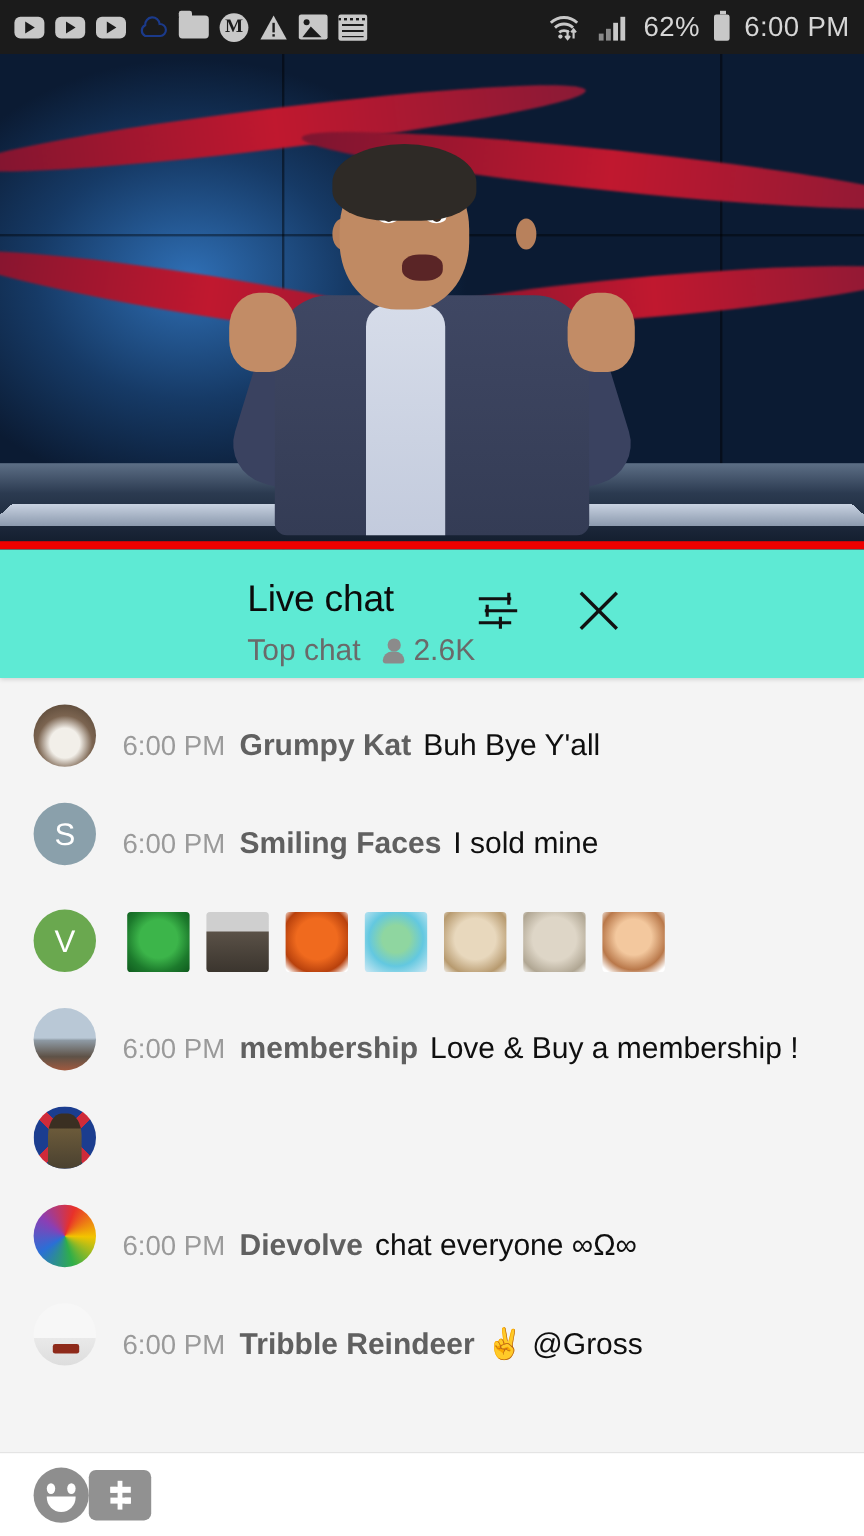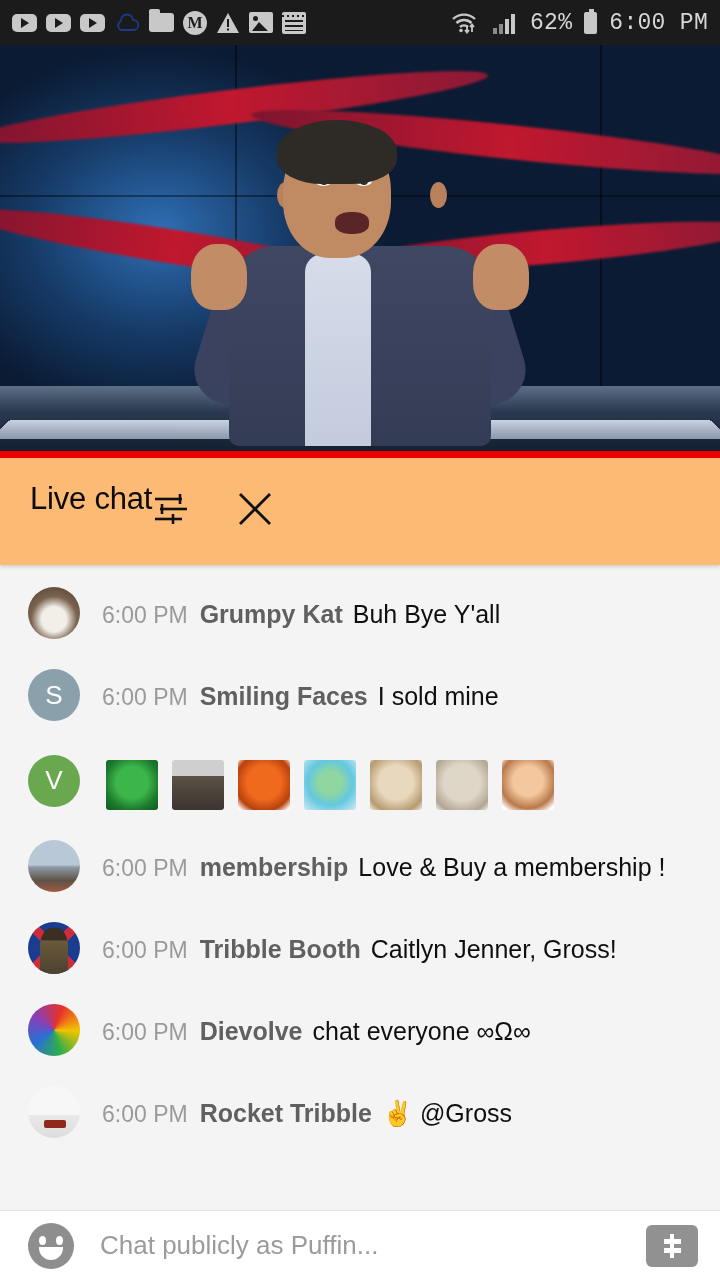--- a/index.html
+++ b/index.html
@@ -12,21 +12,21 @@
 
   
   .statusbar {
     height: 45px; width: 100%;
     background: #1b1b1b;
     display: flex; align-items: center;
     padding: 0 12px;
     color: #cfcfcf;
   }
   .sb-left { display: flex; align-items: center; gap: 9px; flex: 1; }
-  .sb-right { display: flex; align-items: center; gap: 12px; font-family: Liberation Mono, monospace; }
+  .sb-right { display: flex; align-items: center; gap: 12px; }
   .sb-icon { display: inline-flex; align-items: center; justify-content: center; }
   .yt-ico {
     width: 25px; height: 18px; border-radius: 5px;
     background: #c8c8c8; position: relative;
   }
   .yt-ico::after {
     content: ""; position: absolute; left: 9px; top: 4px;
     border-left: 8px solid #1b1b1b;
     border-top: 5px solid transparent;
     border-bottom: 5px solid transparent;
@@ -140,43 +140,43 @@
   }
   .host-arm {
     position:absolute; top:158px; width:74px; height:128px;
     background:#3a4260; border-radius:34px;
   }
   .host-hand { position:absolute; top:124px; width:56px; height:66px; background:#c28c66; border-radius:44% 44% 40% 40%; }
   .progress-bar { position:absolute; left:0; right:0; bottom:0; height:7px; background:#ee0000; }
 
   
   .chat-header {
-    background:#fdba74; padding: 22px 26px 16px 30px;
-    display:flex; align-items:flex-start; justify-content:flex-start;
+    background:#5eead4; padding: 22px 26px 16px 30px;
+    display:flex; align-items:flex-start; justify-content:center;
     box-shadow: 0 2px 4px rgba(0,0,0,.16);
     position:relative; z-index:3;
     height: 107px;
   }
   .chat-title { font-size: 31px; font-weight: 400; color:#0b0b0b; line-height:1.25; letter-spacing:-.2px; }
   .chat-sub { display:flex; align-items:center; gap:8px; margin-top: 9px; }
   .chat-sub-mode { font-size: 25px; color:#6a6a6a; }
   .viewer-count { font-size:25px; color:#6a6a6a; }
   .person-ico { width:18px; height:21px; position:relative; margin-left:10px; }
   .person-ico::before { content:""; position:absolute; top:0; left:4px; width:11px;height:11px;border-radius:50%;background:#8b8b8b; }
   .person-ico::after { content:""; position:absolute; bottom:0; left:0; width:18px;height:10px;border-radius:9px 9px 3px 3px;background:#8b8b8b; }
   .hdr-actions { display:flex; align-items:center; gap:46px; padding-top:10px; }
   .tune-ico { width:38px; height:34px; }
   .close-ico { width:38px; height:38px; }
 
   
   .chat-list {
     background:#f4f4f4; height: 645px; overflow:hidden;
     padding-top: 6px; position:relative;
   }
-  .msg { display:flex; padding: 14px 16px 14px 28px; align-items:center; }
+  .msg { display:flex; padding: 14px 16px 14px 28px; align-items:flex-end; }
   .avatar {
     width:52px; height:52px; border-radius:50%; flex:0 0 52px;
     margin-top:2px; overflow:hidden; position:relative;
     display:flex; align-items:center; justify-content:center;
     color:#fff; font-size:26px; font-weight:500;
   }
   .msg-body { flex:1; padding-left:22px; padding-top:5px; line-height:1.45; }
   .mtime { font-size:23px; color:#9a9a9a; margin-right:12px; white-space:nowrap; }
   .mauthor { font-size:25px; font-weight:bold; color:#606060; margin-right:10px; }
   .mauthor.mod { color:#1565d8; }
@@ -327,20 +327,25 @@
     <div class="host-eye" style="left:160px;"></div>
     <div class="host-mouth"></div>
     <div class="host-hair"></div>
   </div>
   <div class="progress-bar"></div>
 </div>
 
 <div class="chat-header">
   <div>
     <div class="chat-title">Live chat</div>
+    <div class="chat-sub">
+      <span class="chat-sub-mode">Top chat</span>
+      <span class="person-ico"></span>
+      <span class="viewer-count">2.6K</span>
+    </div>
   </div>
   <div class="hdr-actions">
     <span>
       <svg class="tune-ico" viewBox="0 0 38 34">
         <line x1="3" y1="7" x2="30" y2="7" stroke="#111" stroke-width="2.6"></line>
         <line x1="28" y1="2" x2="28" y2="12" stroke="#111" stroke-width="2.6"></line>
         <line x1="8" y1="17" x2="35" y2="17" stroke="#111" stroke-width="2.6"></line>
         <line x1="10" y1="12" x2="10" y2="22" stroke="#111" stroke-width="2.6"></line>
         <line x1="3" y1="27" x2="30" y2="27" stroke="#111" stroke-width="2.6"></line>
         <line x1="21" y1="22" x2="21" y2="32" stroke="#111" stroke-width="2.6"></line>
@@ -383,45 +388,41 @@
       </div>
     </div>
     <div class="msg">
       <div class="avatar av-sky"></div>
       <div class="msg-body">
         <div><span class="mtime">6:00 PM</span><span class="mauthor">membership</span><span class="mtext">Love &amp; Buy a membership !</span></div>
       </div>
     </div>
     <div class="msg">
       <div class="avatar av-uk"></div>
-      <div class="msg-body">
-        <div><span class="mtime">6:00 PM</span><span class="mauthor">Tribble Booth</span><span class="mtext">Caitlyn Jenner, Gross!</span></div>
-      </div>
     </div>
     <div class="msg">
       <div class="avatar av-tiedye"></div>
       <div class="msg-body">
         <div><span class="mtime">6:00 PM</span><span class="mauthor">Dievolve</span><span class="mtext">chat everyone ∞Ω∞</span></div>
       </div>
     </div>
     <div class="msg">
       <div class="avatar av-snow"></div>
       <div class="msg-body">
-        <div><span class="mtime">6:00 PM</span><span class="mauthor">Rocket Tribble</span><span class="mtext">✌ @Gross</span></div>
+        <div><span class="mtime">6:00 PM</span><span class="mauthor">Tribble Reindeer</span><span class="mtext">✌ @Gross</span></div>
       </div>
     </div>
   </div>
 
 <div class="input-bar">
   <span class="smiley">
     <span class="eye" style="left:11px"></span>
     <span class="eye" style="right:11px"></span>
     <span class="mouth"></span>
   </span>
-  <span class="chat-placeholder">Chat publicly as Puffin...</span>
   <span class="superchat-btn">
     <svg width="30" height="30" viewBox="0 0 30 30">
       <rect x="7" y="8" width="17" height="5" fill="#fff"></rect>
       <rect x="7" y="17" width="17" height="5" fill="#fff"></rect>
       <rect x="13" y="3" width="4" height="24" fill="#fff"></rect>
       <rect x="7" y="8" width="5" height="5" fill="#fff"></rect>
       <rect x="19" y="17" width="5" height="5" fill="#fff"></rect>
     </svg>
   </span>
 </div>

